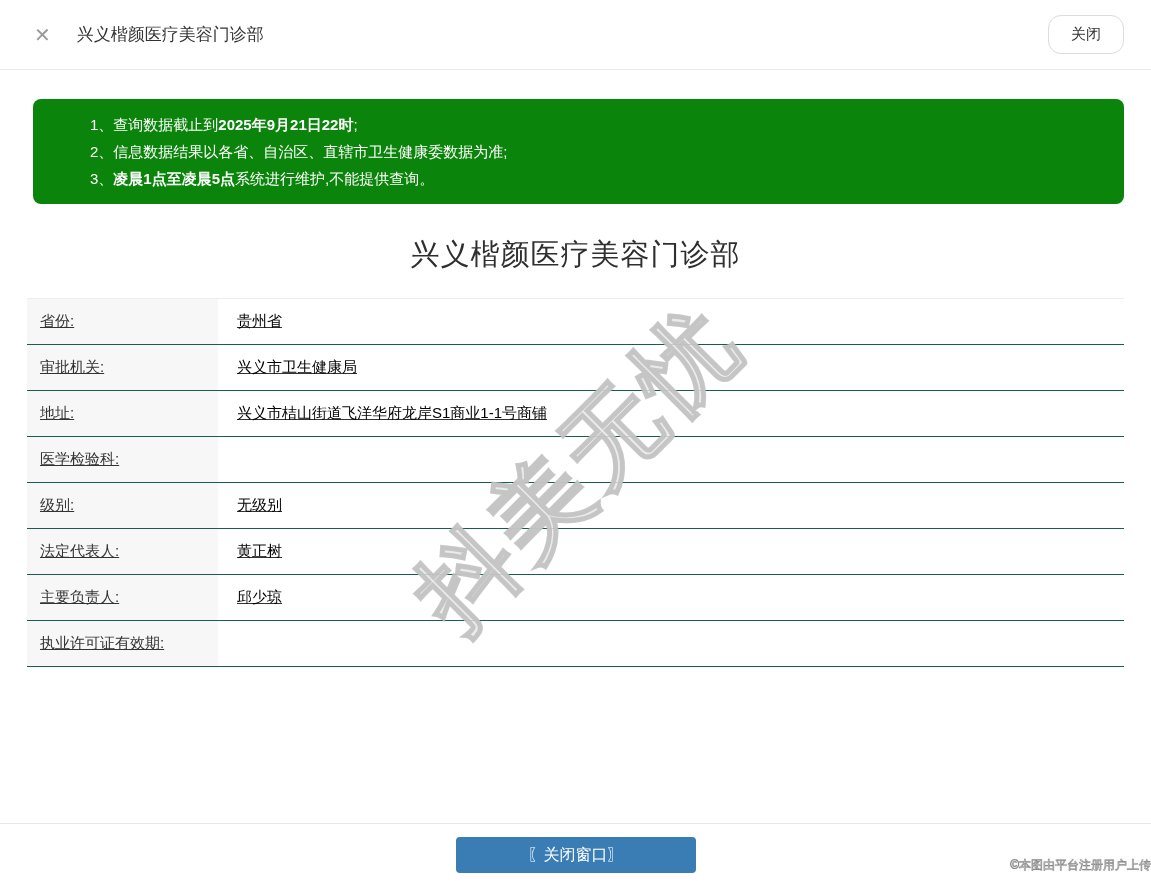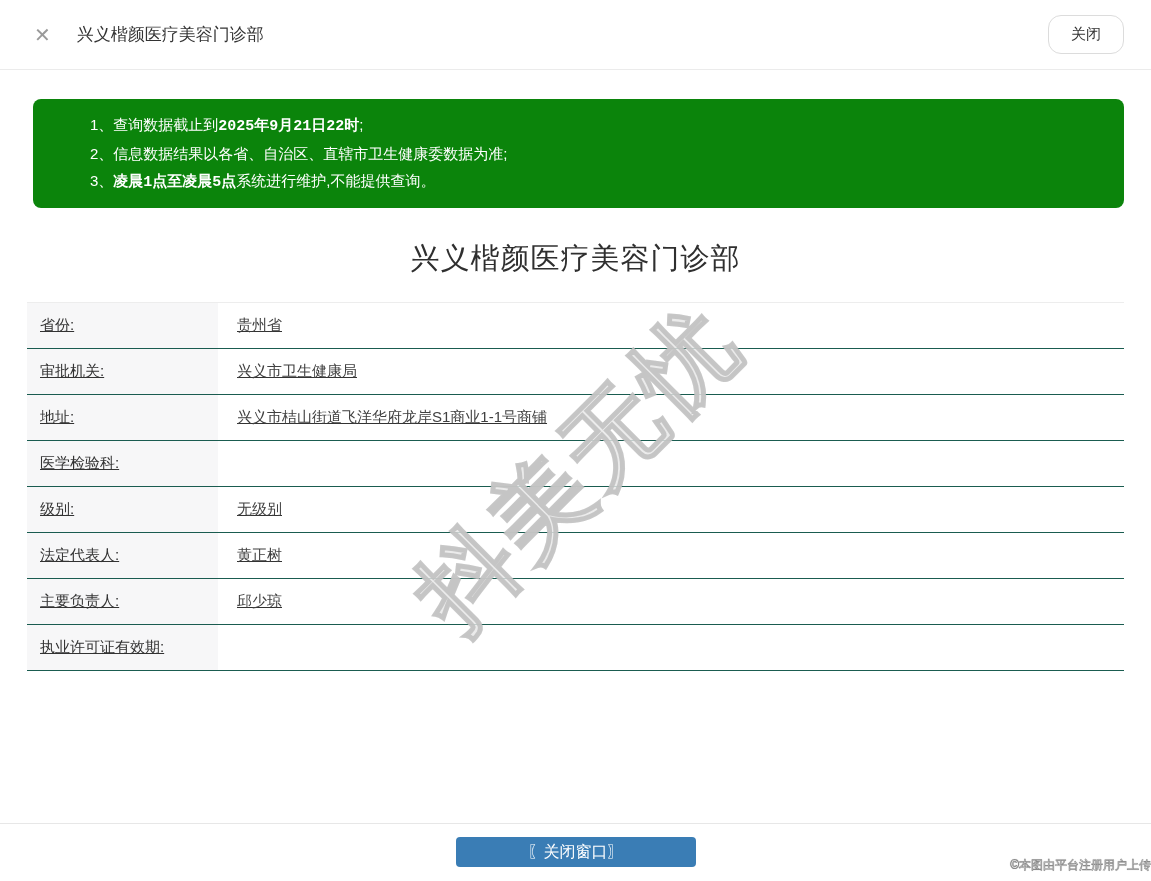--- a/index.html
+++ b/index.html
@@ -51,21 +51,21 @@
   
   .notice {
     margin: 29px 27px 0 33px;
     background: var(--notice-bg, #0b840b);
     border-radius: 8px;
     padding: 12px 20px 12px 57px;
     color: #fff;
     font-size: 15px;
   }
   .notice-line { line-height: 27px; white-space: nowrap; }
-  .notice-line b { font-weight: 700; font-family: Liberation Mono, monospace; }
+  .notice-line b { font-weight: 700; }
 
   
   .page-title {
     margin-top: 31px;
     text-align: center;
     font-size: 29px;
     font-weight: 400;
     color: #2f2f2f;
     letter-spacing: 1px;
   }
@@ -89,21 +89,21 @@
     padding-left: 13px;
     font-size: 15px;
     color: #333;
   }
   .info-value {
     flex: 1;
     display: flex;
     align-items: center;
     padding-left: 19px;
     font-size: 15px;
-    color: #404040;
+    color: #000000;
   }
 
   
   .watermark {
     position: absolute;
     left: 355px;
     top: 405px;
     width: 450px;
     text-align: center;
     transform: rotate(-45deg);
@@ -124,21 +124,21 @@
     left: 0; right: 0;
     top: 823px;
     border-top: 1px solid #e7e7e7;
   }
   .footer-btn {
     position: absolute;
     left: 50%;
     top: 837px;
     transform: translateX(-50%);
     width: 240px;
-    height: 30px;
+    height: 36px;
     background: var(--button-blue, #3a7db5);
     color: #fff;
     border: none;
     border-radius: 4px;
     font-size: 16px;
     cursor: pointer;
     font-family: inherit;
   }
   .copyright {
     position: absolute;

